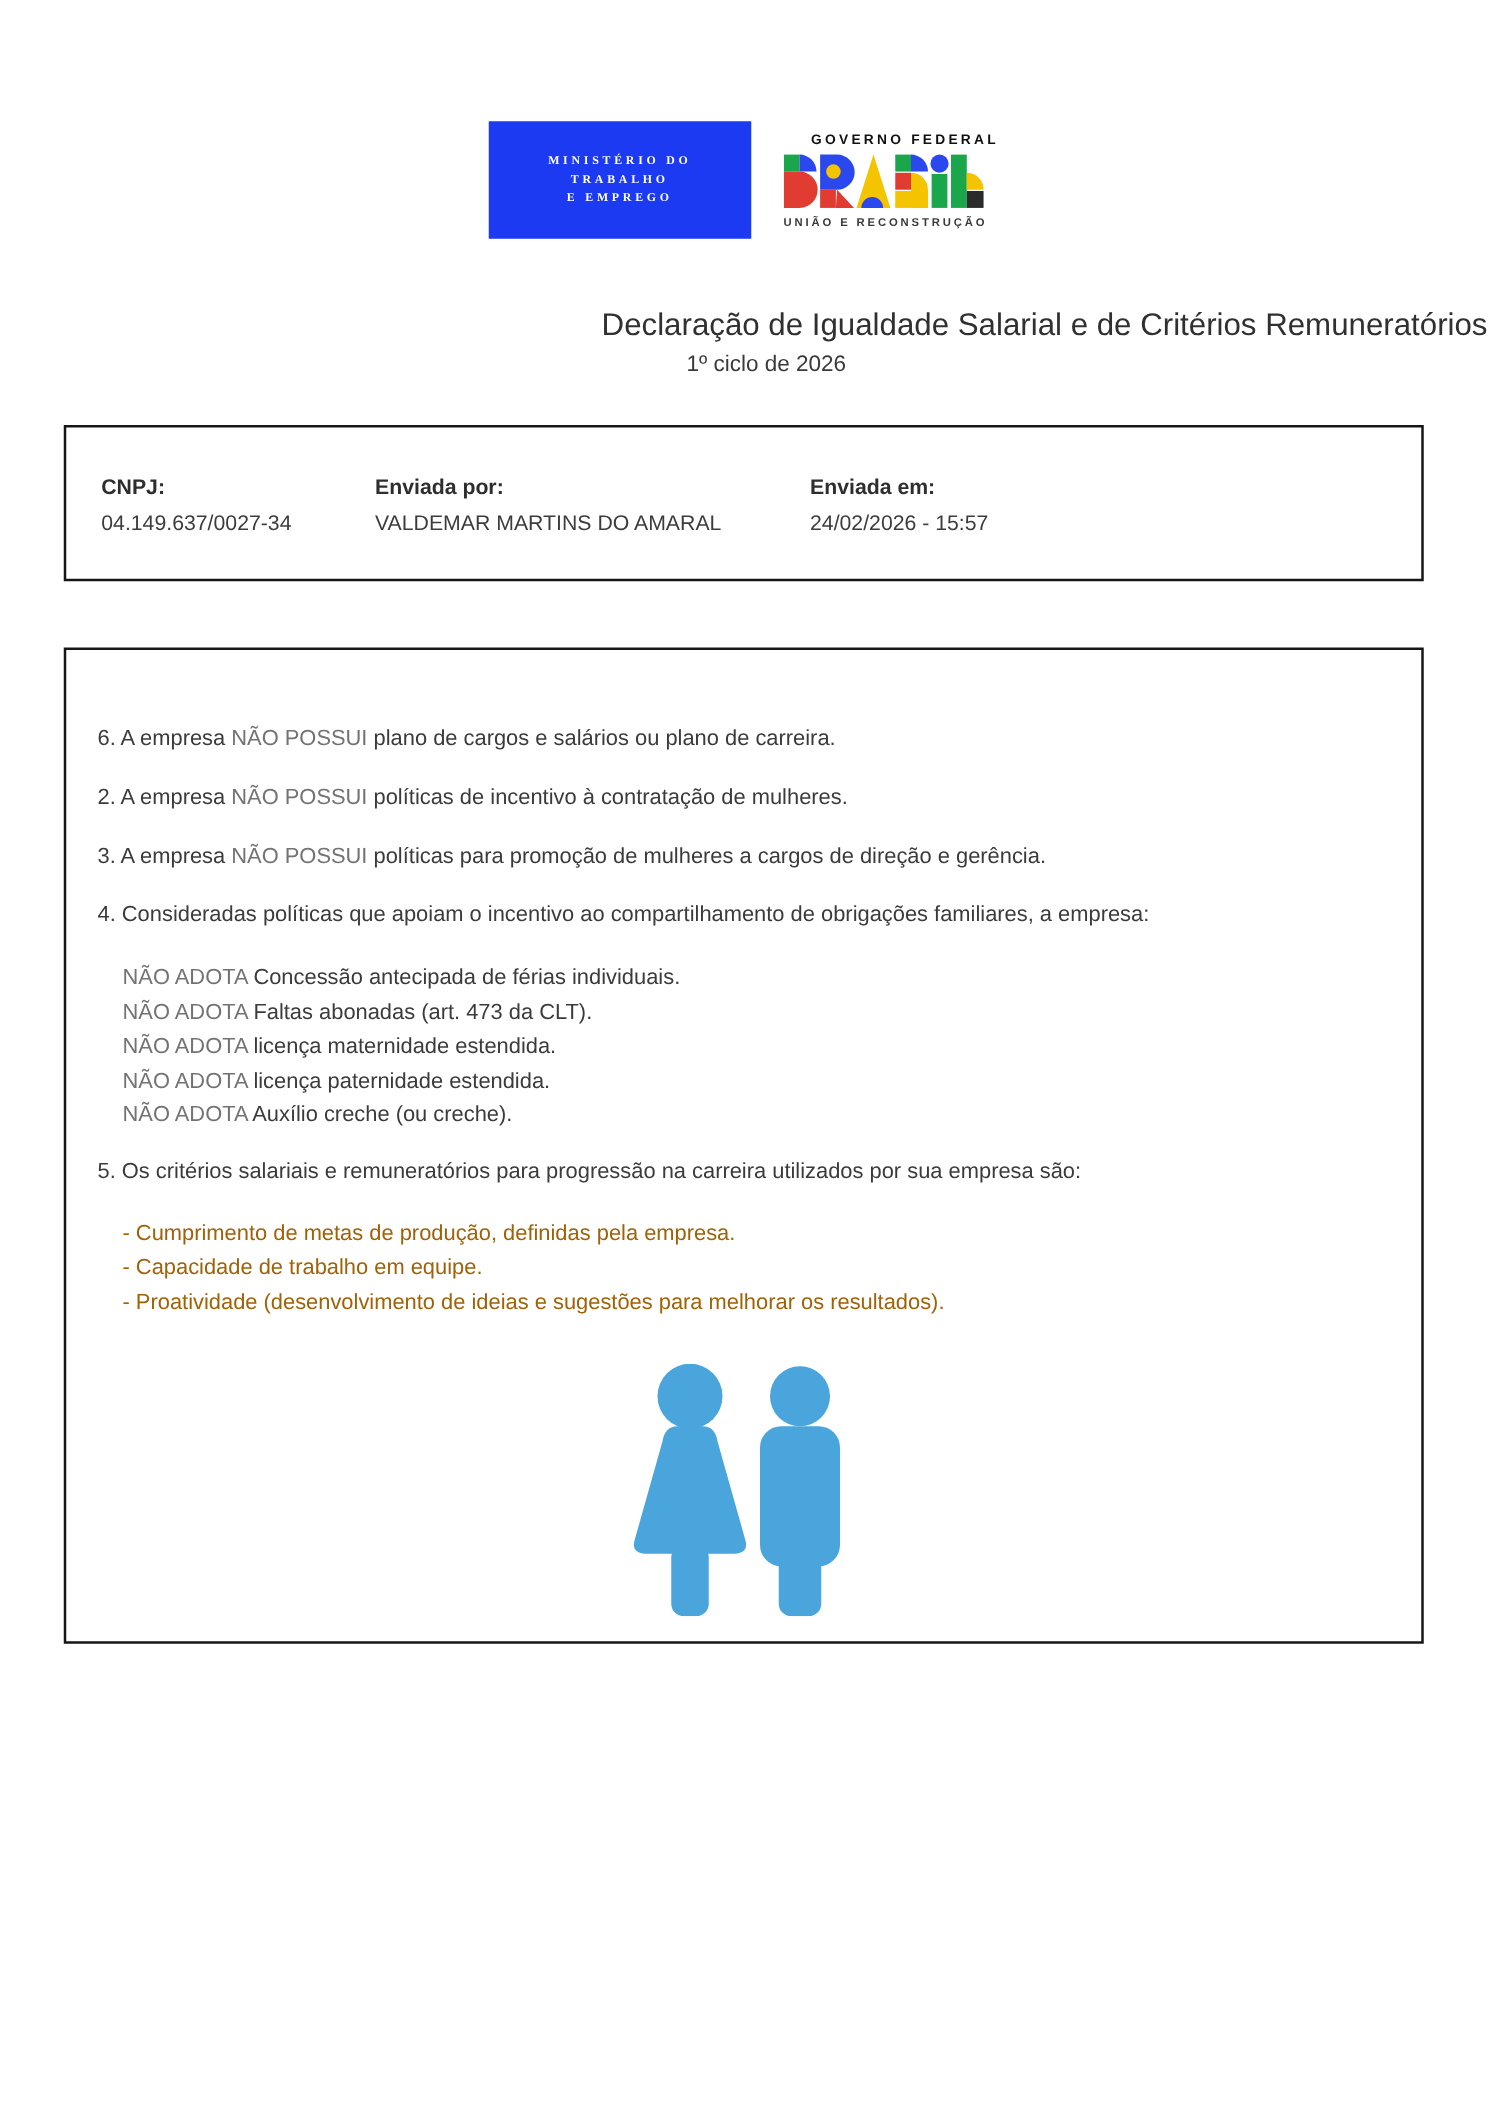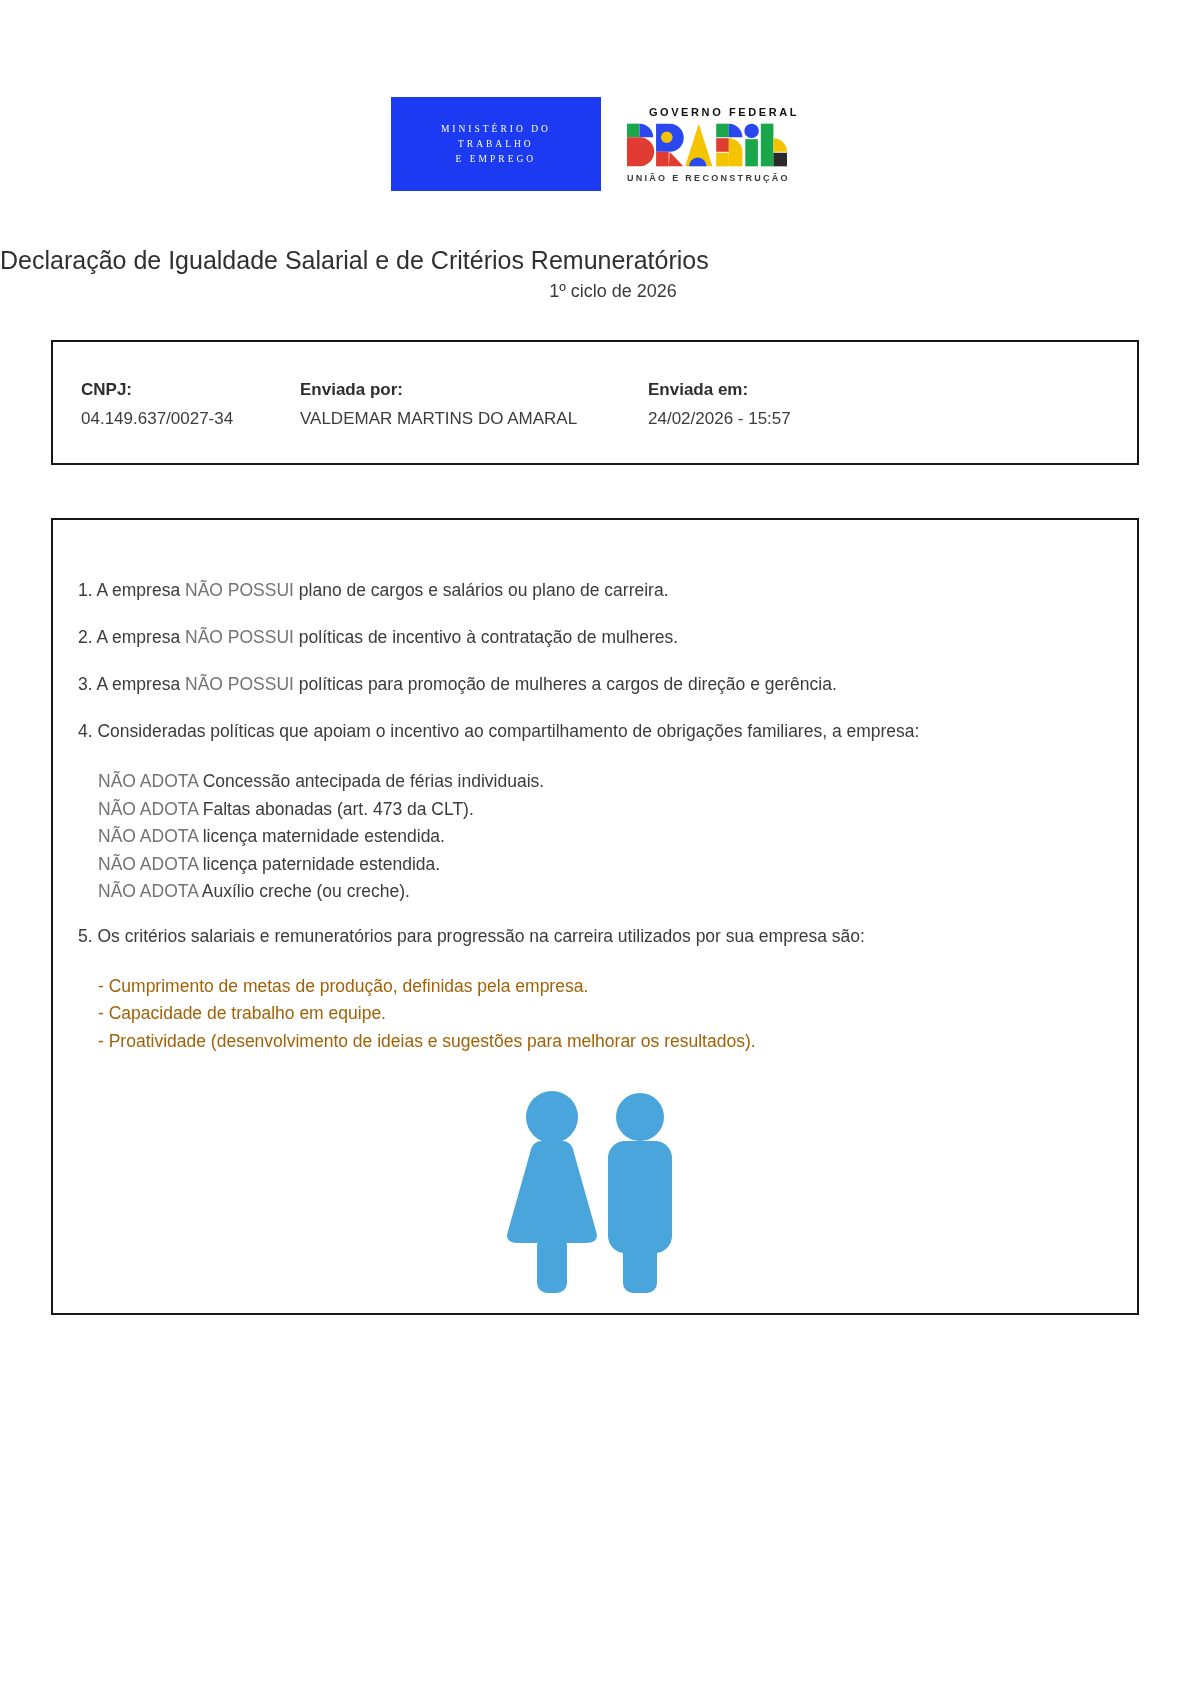--- a/index.html
+++ b/index.html
@@ -23,38 +23,38 @@
   }
   .logos{
     padding-top:97px;
     display:flex;justify-content:center;align-items:center;gap:26px;
   }
   .ministry-logo{
     width:210px;height:94px;background:var(--ministry-bg);
     display:flex;flex-direction:column;justify-content:center;align-items:center;
     color:#ffffff;
     font-family:"Liberation Serif", serif;
-    font-weight:400;font-size:9.5px;letter-spacing:3px;line-height:15px;
+    font-weight:700;font-size:9.5px;letter-spacing:3px;line-height:15px;
     text-align:center;
   }
   .gov-logo{display:flex;flex-direction:column;align-items:flex-start;}
   .gov-top{
     font-size:11px;font-weight:800;letter-spacing:2.6px;color:#101010;
     margin-left:10px;margin-bottom:5px;white-space:nowrap;padding-left:12px;
   }
   .brasil-svg{display:block;}
   .gov-bottom{
     font-size:9px;font-weight:600;letter-spacing:2.3px;color:#3a3a3a;
     margin-top:6px;white-space:nowrap;
   }
   .br-g{fill:var(--br-green);} .br-y{fill:var(--br-yellow);}
   .br-b{fill:var(--br-blue);} .br-r{fill:var(--br-red);} .br-k{fill:var(--br-black);}
   h1.title{
     margin-top:52px;
-    text-align:left;
+    text-align:right;
     font-size:25px;font-weight:500;color:#303030;
     line-height:34px;
   }
   .subtitle{
     text-align:center;font-size:18px;color:#3a3a3a;line-height:24px;margin-top:2px;padding-left:36px;
   }
   .info-box{
     margin:37px 51px 0 51px;
     border:2px solid var(--border);
     padding:38px 30px 34px 28px;
@@ -136,21 +136,21 @@
     <div class="info-label">Enviada por:</div>
     <div class="info-value">VALDEMAR MARTINS DO AMARAL</div>
   </div>
   <div class="info-field f3">
     <div class="info-label">Enviada em:</div>
     <div class="info-value">24/02/2026 - 15:57</div>
   </div>
 </div>
 
 <div class="decl-box">
-  <p class="decl-item"><span>1. A empresa</span> <b>NÃO POSSUI</b> <span>plano de cargos e salários ou plano de carreira.</span></p>
+  <p class="decl-item"><span>6. A empresa</span> <b>NÃO POSSUI</b> <span>plano de cargos e salários ou plano de carreira.</span></p>
   <p class="decl-item"><span>2. A empresa</span> <b>NÃO POSSUI</b> <span>políticas de incentivo à contratação de mulheres.</span></p>
   <p class="decl-item"><span>3. A empresa</span> <b>NÃO POSSUI</b> <span>políticas para promoção de mulheres a cargos de direção e gerência.</span></p>
   <p class="decl-item"><span>4. Consideradas políticas que apoiam o incentivo ao compartilhamento de obrigações familiares, a empresa:</span></p>
 
   <div class="sublist">
     <div class="policy-row"><b>NÃO ADOTA</b> <span>Concessão antecipada de férias individuais.</span></div>
     <div class="policy-row"><b>NÃO ADOTA</b> <span>Faltas abonadas (art. 473 da CLT).</span></div>
     <div class="policy-row"><b>NÃO ADOTA</b> <span>licença maternidade estendida.</span></div>
     <div class="policy-row"><b>NÃO ADOTA</b> <span>licença paternidade estendida.</span></div>
     <div class="policy-row"><b>NÃO ADOTA</b> <span>Auxílio creche (ou creche).</span></div>

